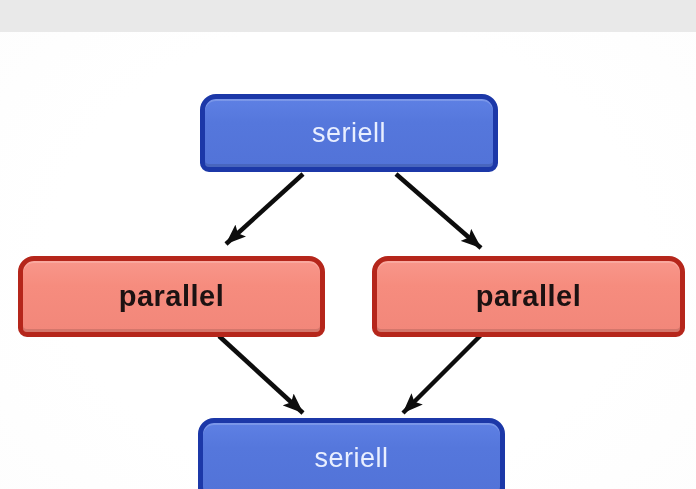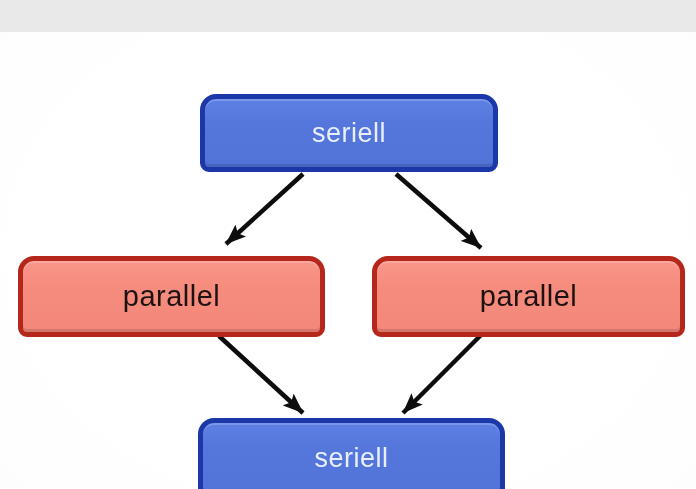--- a/index.html
+++ b/index.html
@@ -58,21 +58,21 @@
     border:5px solid var(--parallel-border);
     color:var(--parallel-text);
   }
   .node-label{
     font-size:27px;
     letter-spacing:0.5px;
     font-weight:500;
   }
   .node.parallel .node-label{
     font-size:29px;
-    font-weight:400;
+    font-weight:700;
   }
   #node-seriell-top   {left:200px; top:62px;  width:298px; height:78px;}
   #node-parallel-left {left:18px;  top:224px; width:307px; height:81px;}
   #node-parallel-right{left:372px; top:224px; width:313px; height:81px;}
   #node-seriell-bottom{left:198px; top:386px; width:307px; height:80px;}
 </style>
 </head>
 <body>
 
 <div class="canvas">

